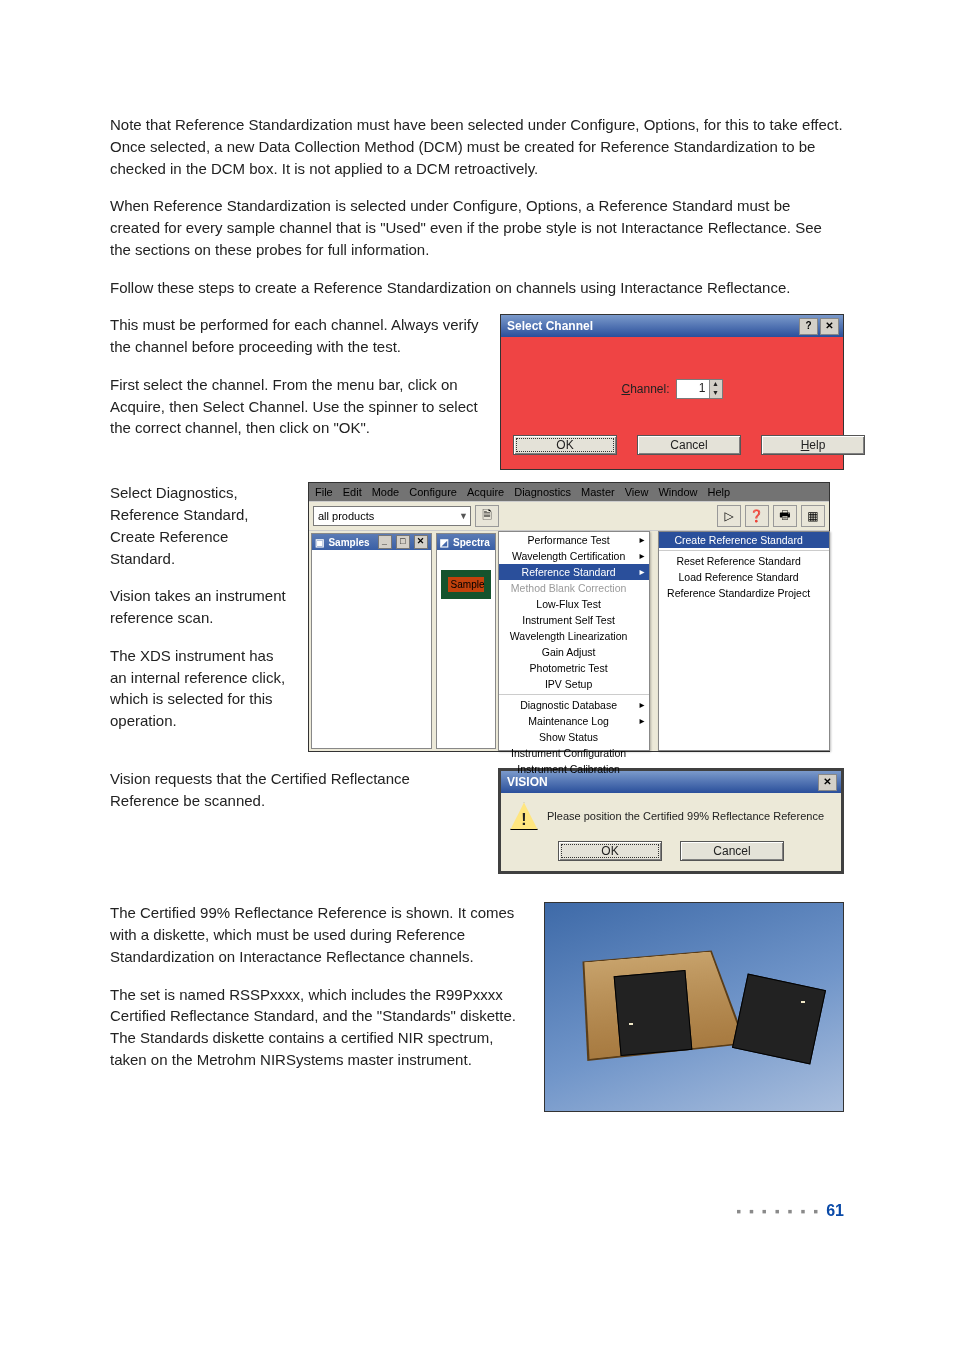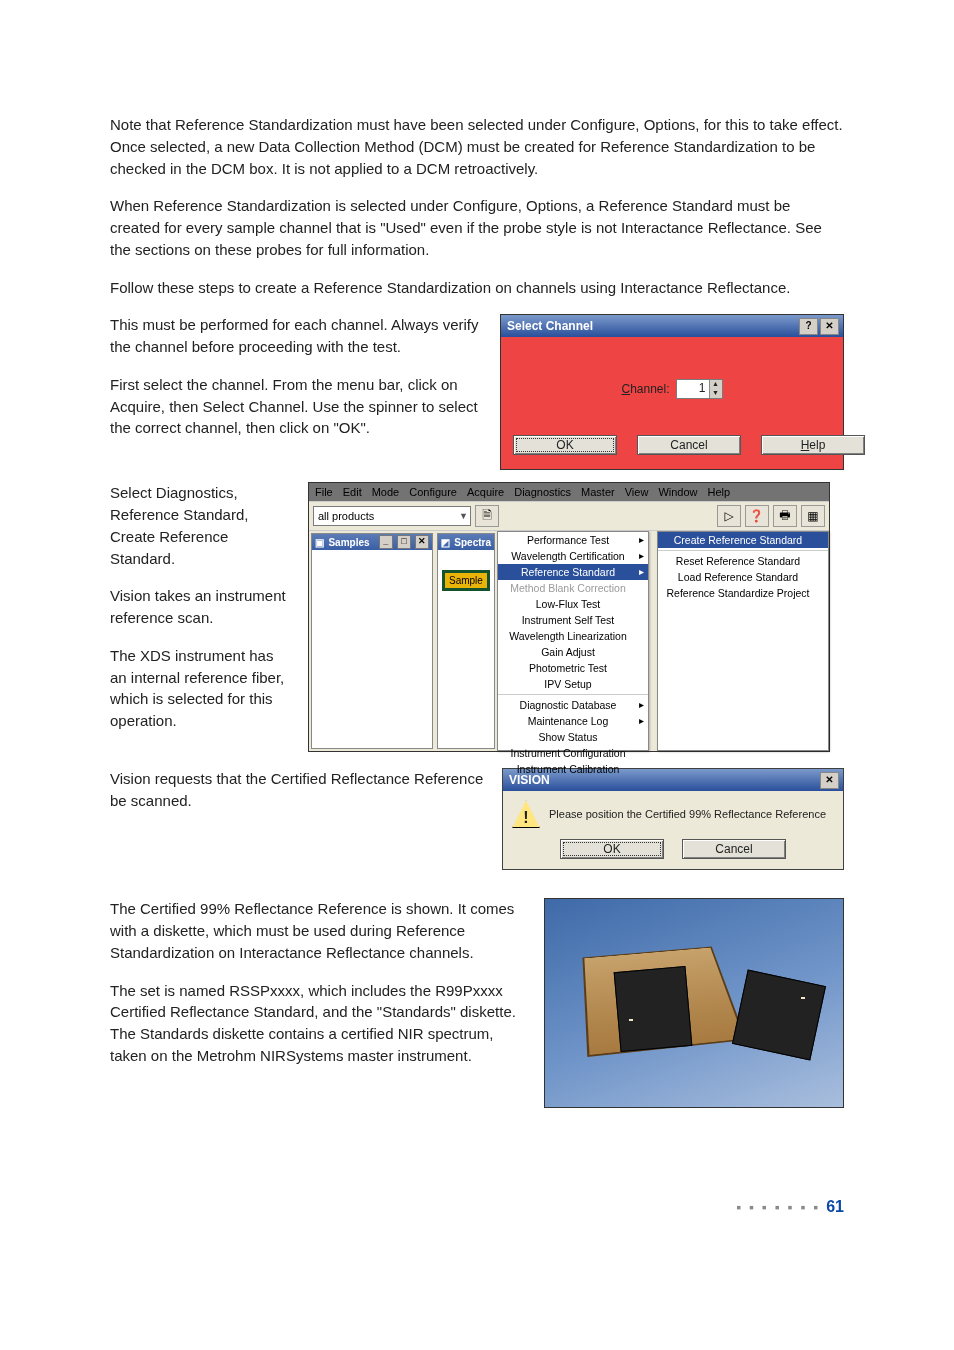--- a/index.html
+++ b/index.html
@@ -139,21 +139,21 @@
     padding:0 3px;
     gap:4px;
   }
   .panel-title .tbtn{
     width:12px;height:12px;background:#d4d0c8;border:1px solid #777;
     display:inline-block;text-align:center;font-size:9px;color:#000;line-height:10px;
   }
   .panel-left { width:150px; }
   .panel-mid  { width:58px; }
   .btn-sample{
-    margin:20px 4px; border:3px solid #14532d; background:#eab308;
+    margin:20px 4px; border:7px solid #14532d; background:#c2410c;
     font-size:10px; text-align:center; padding:2px 3px;
   }
   .menus-area {
     display:flex; gap:8px;text-align:center;
   }
   .dd {
     border:1px solid #888;
     background:#fff;
     font-size:10.5px;
     min-width:150px;
@@ -165,21 +165,21 @@
     position:relative;
   }
   .dd .item.arrow::after{
     content:"▸"; position:absolute; right:4px; top:2px; font-size:10px;
   }
   .dd .item.sel { background:#2a4f9b; color:#fff; }
   .dd .item.disabled { color:#9a9a9a; }
   .dd .sep { border-top:1px solid #ccc; margin:2px 0; }
 
   
-  .msgbox { width:340px; border:1px solid #404040; }
+  .msgbox { width:340px; border:3px solid #404040; }
   .msg-body{
     background:#ece9d8; padding:8px 8px 10px 8px; font-size:11px;
   }
   .msg-row{ display:flex; gap:8px; align-items:center; }
   .warn-icon{
     width:26px;height:26px; border:2px solid #000; background:#ffe680;
     transform:rotate(0deg);
     clip-path: polygon(50% 4%, 96% 96%, 4% 96%);
     display:flex; align-items:flex-end; justify-content:center;
     font-weight:bold; font-size:16px;
@@ -262,21 +262,21 @@
           <div class="btn95"><span class="u">H</span><span>elp</span></div>
         </div>
       </div>
     </div>
   </div>
 
   <div class="row" style="margin-top:12px;">
     <div class="col-text" style="max-width:180px;">
       <p>Select Diagnostics, Reference Standard, Create Reference Standard.</p>
       <p>Vision takes an instrument reference scan.</p>
-      <p>The XDS instrument has an internal reference fiber, which is selected for this operation.</p>
+      <p>The XDS instrument has an internal reference click, which is selected for this operation.</p>
     </div>
 
     <div class="visionwin">
       <div class="menubar">
         <span>File</span>
         <span>Edit</span>
         <span>Mode</span>
         <span>Configure</span>
         <span>Acquire</span>
         <span>Diagnostics</span>

